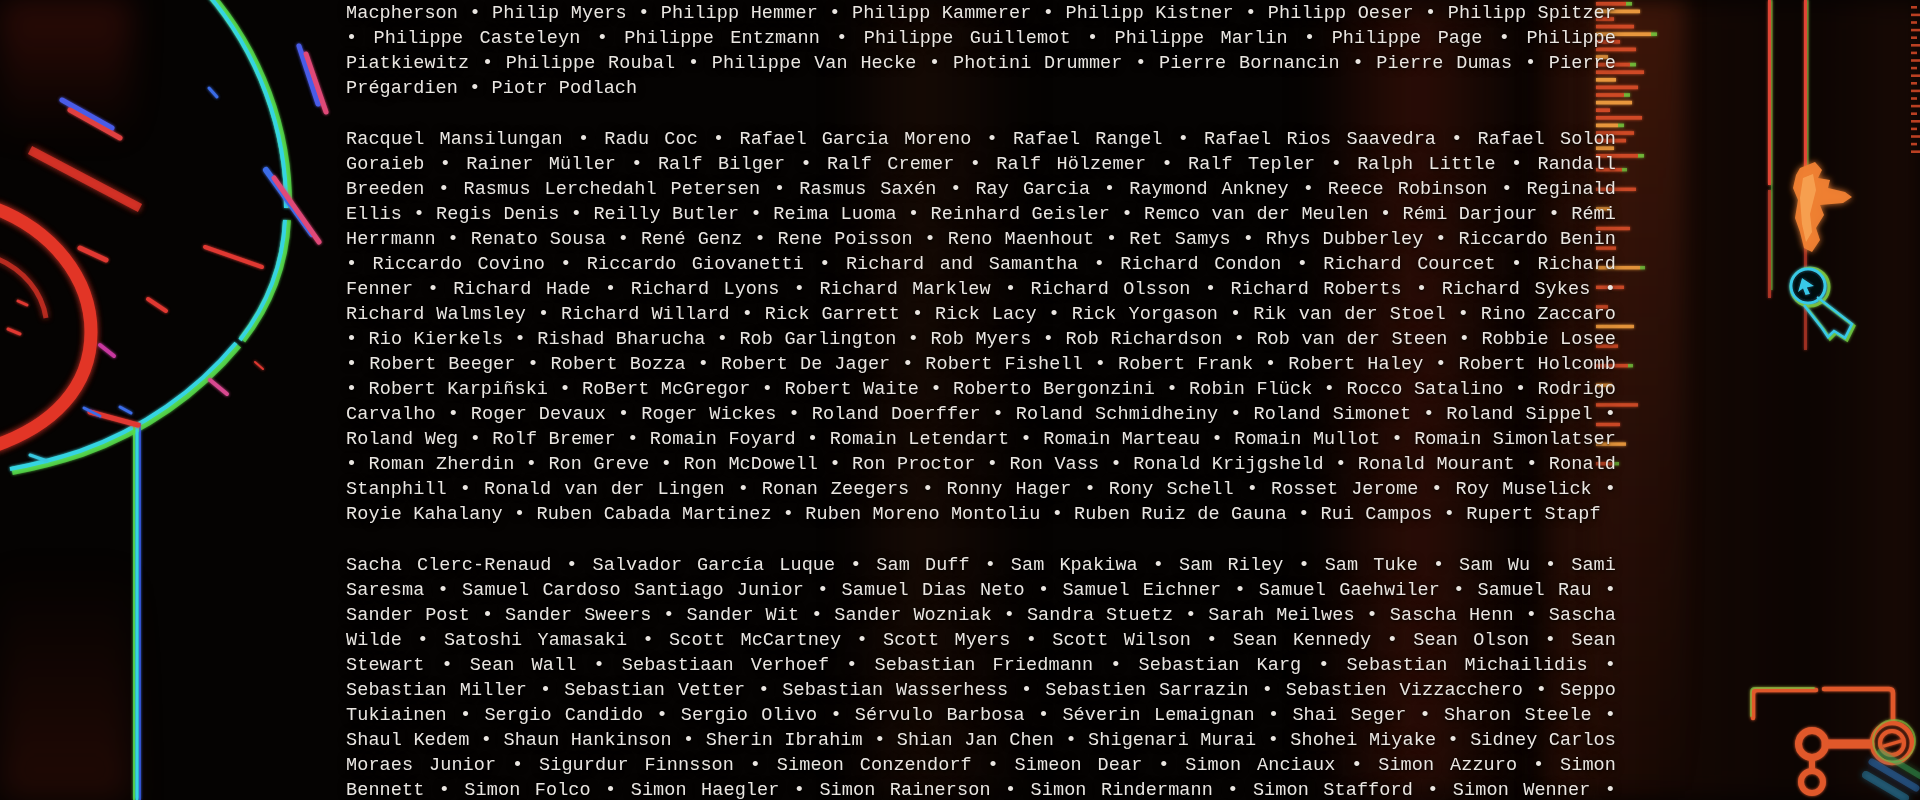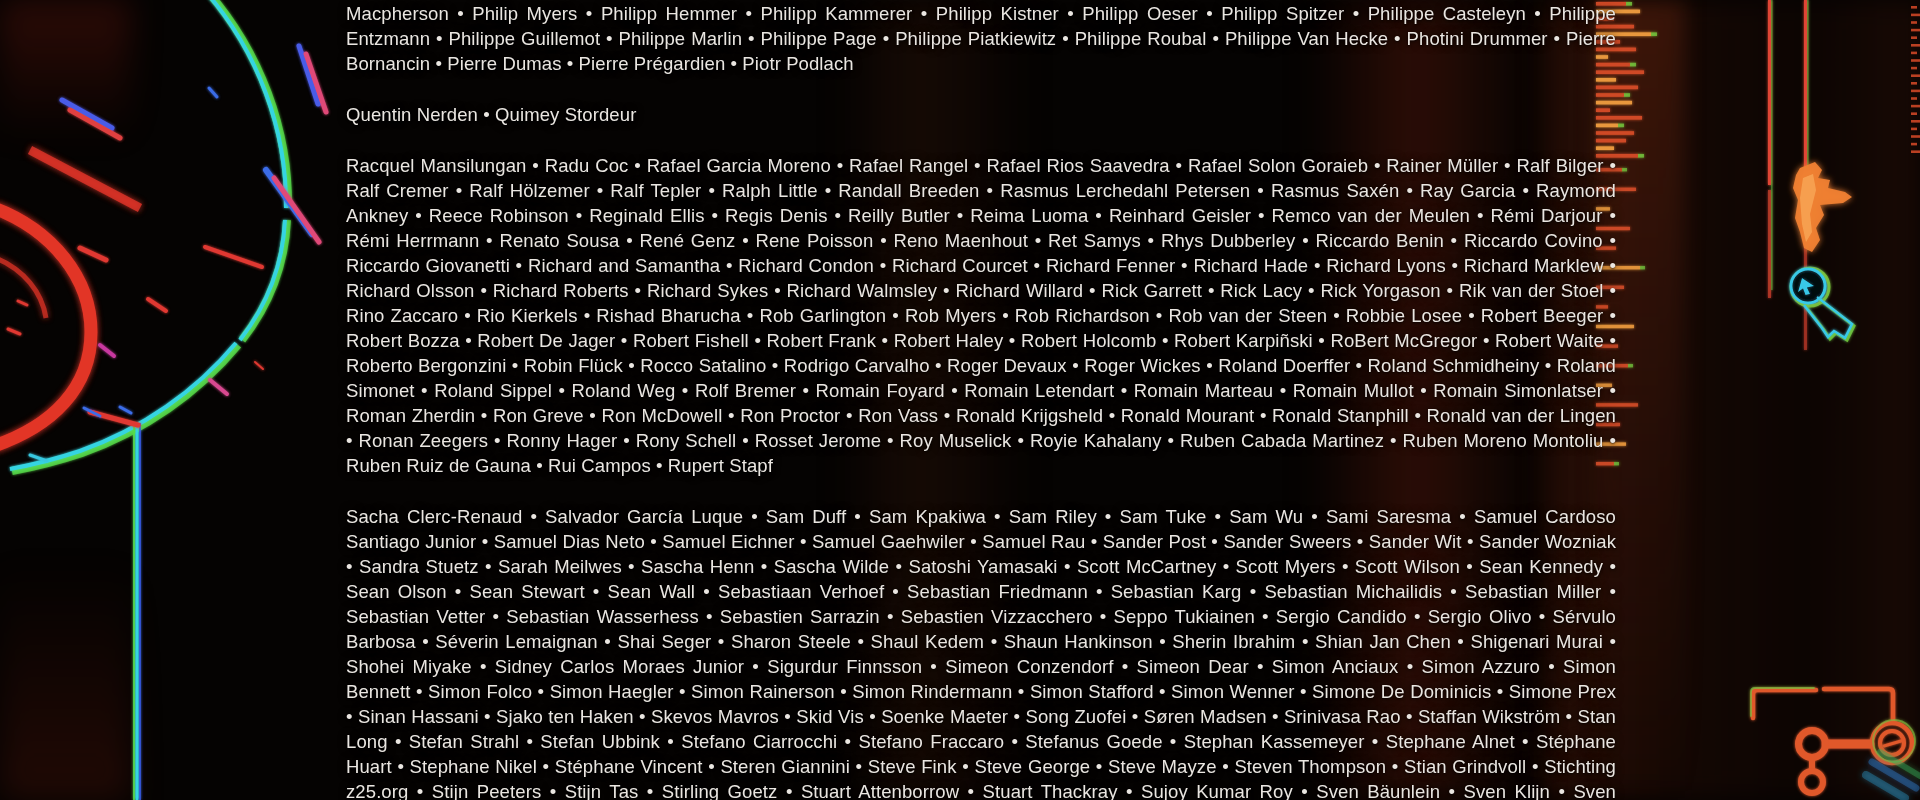--- a/index.html
+++ b/index.html
@@ -12,21 +12,21 @@
   .wash-c{left:1545px;width:375px;background:linear-gradient(90deg,rgba(120,40,18,.30),rgba(80,26,12,.22) 35%,rgba(40,12,6,.18) 70%,rgba(90,30,14,.25));filter:blur(14px);}
   .wash-d{left:0;width:130px;background:linear-gradient(180deg,rgba(140,30,18,.30),transparent 18%,transparent 70%,rgba(120,30,16,.25));filter:blur(16px);}
   .wash-e{left:1595px;width:90px;background:linear-gradient(180deg,rgba(140,50,20,.30),rgba(90,30,14,.18) 60%,transparent);filter:blur(10px);}
   
   .artlayer{position:absolute;left:0;top:0;z-index:2;pointer-events:none;}
   
   .credits{position:absolute;left:346px;top:1px;width:1270px;z-index:3;
            color:#eae6e1;font-size:18.5px;line-height:25px;font-weight:400;
            text-align:justify;letter-spacing:.1px;
            text-shadow:0 0 8px rgba(0,0,0,.85),0 1px 2px rgba(0,0,0,.6);}
-  .credits p{margin:0 0 26px 0;}
+  .credits p{margin:0 0 26px 0;font-family:Liberation Mono, monospace;}
 </style>
 </head>
 <body>
 
 <div class="stage">
 
   <div class="wash wash-a"></div>
   <div class="wash wash-b"></div>
   <div class="wash wash-c"></div>
   <div class="wash wash-d"></div>
@@ -208,17 +208,16 @@
       <g filter="url(#glow2)" stroke-linecap="round">
         <line x1="1872" y1="762" x2="1916" y2="788" stroke="#2f7fd0" stroke-width="7" opacity=".40"></line>
         <line x1="1880" y1="752" x2="1920" y2="776" stroke="#36b05c" stroke-width="6" opacity=".40"></line>
         <line x1="1866" y1="775" x2="1905" y2="798" stroke="#2f9fd0" stroke-width="8" opacity=".35"></line>
       </g>
     </g>
   </svg>
 
   <div class="credits">
     <p>Macpherson • Philip Myers • Philipp Hemmer • Philipp Kammerer • Philipp Kistner • Philipp Oeser • Philipp Spitzer • Philippe Casteleyn • Philippe Entzmann • Philippe Guillemot • Philippe Marlin • Philippe Page • Philippe Piatkiewitz • Philippe Roubal • Philippe Van Hecke • Photini Drummer • Pierre Bornancin • Pierre Dumas • Pierre Prégardien • Piotr Podlach</p>
-    <p>Quentin Nerden • Quimey Stordeur</p>
     <p>Racquel Mansilungan • Radu Coc • Rafael Garcia Moreno • Rafael Rangel • Rafael Rios Saavedra • Rafael Solon Goraieb • Rainer Müller • Ralf Bilger • Ralf Cremer • Ralf Hölzemer • Ralf Tepler • Ralph Little • Randall Breeden • Rasmus Lerchedahl Petersen • Rasmus Saxén • Ray Garcia • Raymond Ankney • Reece Robinson • Reginald Ellis • Regis Denis • Reilly Butler • Reima Luoma • Reinhard Geisler • Remco van der Meulen • Rémi Darjour • Rémi Herrmann • Renato Sousa • René Genz • Rene Poisson • Reno Maenhout • Ret Samys • Rhys Dubberley • Riccardo Benin • Riccardo Covino • Riccardo Giovanetti • Richard and Samantha • Richard Condon • Richard Courcet • Richard Fenner • Richard Hade • Richard Lyons • Richard Marklew • Richard Olsson • Richard Roberts • Richard Sykes • Richard Walmsley • Richard Willard • Rick Garrett • Rick Lacy • Rick Yorgason • Rik van der Stoel • Rino Zaccaro • Rio Kierkels • Rishad Bharucha • Rob Garlington • Rob Myers • Rob Richardson • Rob van der Steen • Robbie Losee • Robert Beeger • Robert Bozza • Robert De Jager • Robert Fishell • Robert Frank • Robert Haley • Robert Holcomb • Robert Karpiñski • RoBert McGregor • Robert Waite • Roberto Bergonzini • Robin Flück • Rocco Satalino • Rodrigo Carvalho • Roger Devaux • Roger Wickes • Roland Doerffer • Roland Schmidheiny • Roland Simonet • Roland Sippel • Roland Weg • Rolf Bremer • Romain Foyard • Romain Letendart • Romain Marteau • Romain Mullot • Romain Simonlatser • Roman Zherdin • Ron Greve • Ron McDowell • Ron Proctor • Ron Vass • Ronald Krijgsheld • Ronald Mourant • Ronald Stanphill • Ronald van der Lingen • Ronan Zeegers • Ronny Hager • Rony Schell • Rosset Jerome • Roy Muselick • Royie Kahalany • Ruben Cabada Martinez • Ruben Moreno Montoliu • Ruben Ruiz de Gauna • Rui Campos • Rupert Stapf</p>
     <p>Sacha Clerc-Renaud • Salvador García Luque • Sam Duff • Sam Kpakiwa • Sam Riley • Sam Tuke • Sam Wu • Sami Saresma • Samuel Cardoso Santiago Junior • Samuel Dias Neto • Samuel Eichner • Samuel Gaehwiler • Samuel Rau • Sander Post • Sander Sweers • Sander Wit • Sander Wozniak • Sandra Stuetz • Sarah Meilwes • Sascha Henn • Sascha Wilde • Satoshi Yamasaki • Scott McCartney • Scott Myers • Scott Wilson • Sean Kennedy • Sean Olson • Sean Stewart • Sean Wall • Sebastiaan Verhoef • Sebastian Friedmann • Sebastian Karg • Sebastian Michailidis • Sebastian Miller • Sebastian Vetter • Sebastian Wasserhess • Sebastien Sarrazin • Sebastien Vizzacchero • Seppo Tukiainen • Sergio Candido • Sergio Olivo • Sérvulo Barbosa • Séverin Lemaignan • Shai Seger • Sharon Steele • Shaul Kedem • Shaun Hankinson • Sherin Ibrahim • Shian Jan Chen • Shigenari Murai • Shohei Miyake • Sidney Carlos Moraes Junior • Sigurdur Finnsson • Simeon Conzendorf • Simeon Dear • Simon Anciaux • Simon Azzuro • Simon Bennett • Simon Folco • Simon Haegler • Simon Rainerson • Simon Rindermann • Simon Stafford • Simon Wenner • Simone De Dominicis • Simone Prex • Sinan Hassani • Sjako ten Haken • Skevos Mavros • Skid Vis • Soenke Maeter • Song Zuofei • Søren Madsen • Srinivasa Rao • Staffan Wikström • Stan Long • Stefan Strahl • Stefan Ubbink • Stefano Ciarrocchi • Stefano Fraccaro • Stefanus Goede • Stephan Kassemeyer • Stephane Alnet • Stéphane Huart • Stephane Nikel • Stéphane Vincent • Steren Giannini • Steve Fink • Steve George • Steve Mayze • Steven Thompson • Stian Grindvoll • Stichting z25.org • Stijn Peeters • Stijn Tas • Stirling Goetz • Stuart Attenborrow • Stuart Thackray • Sujoy Kumar Roy • Sven Bäunlein • Sven Klijn • Sven Seelemann • Sybren Stüvel • Sylvain Moisset • Sylvain Rouquette • Sylvain Vidal</p>
   </div>
 </div>
 
 </body></html>

